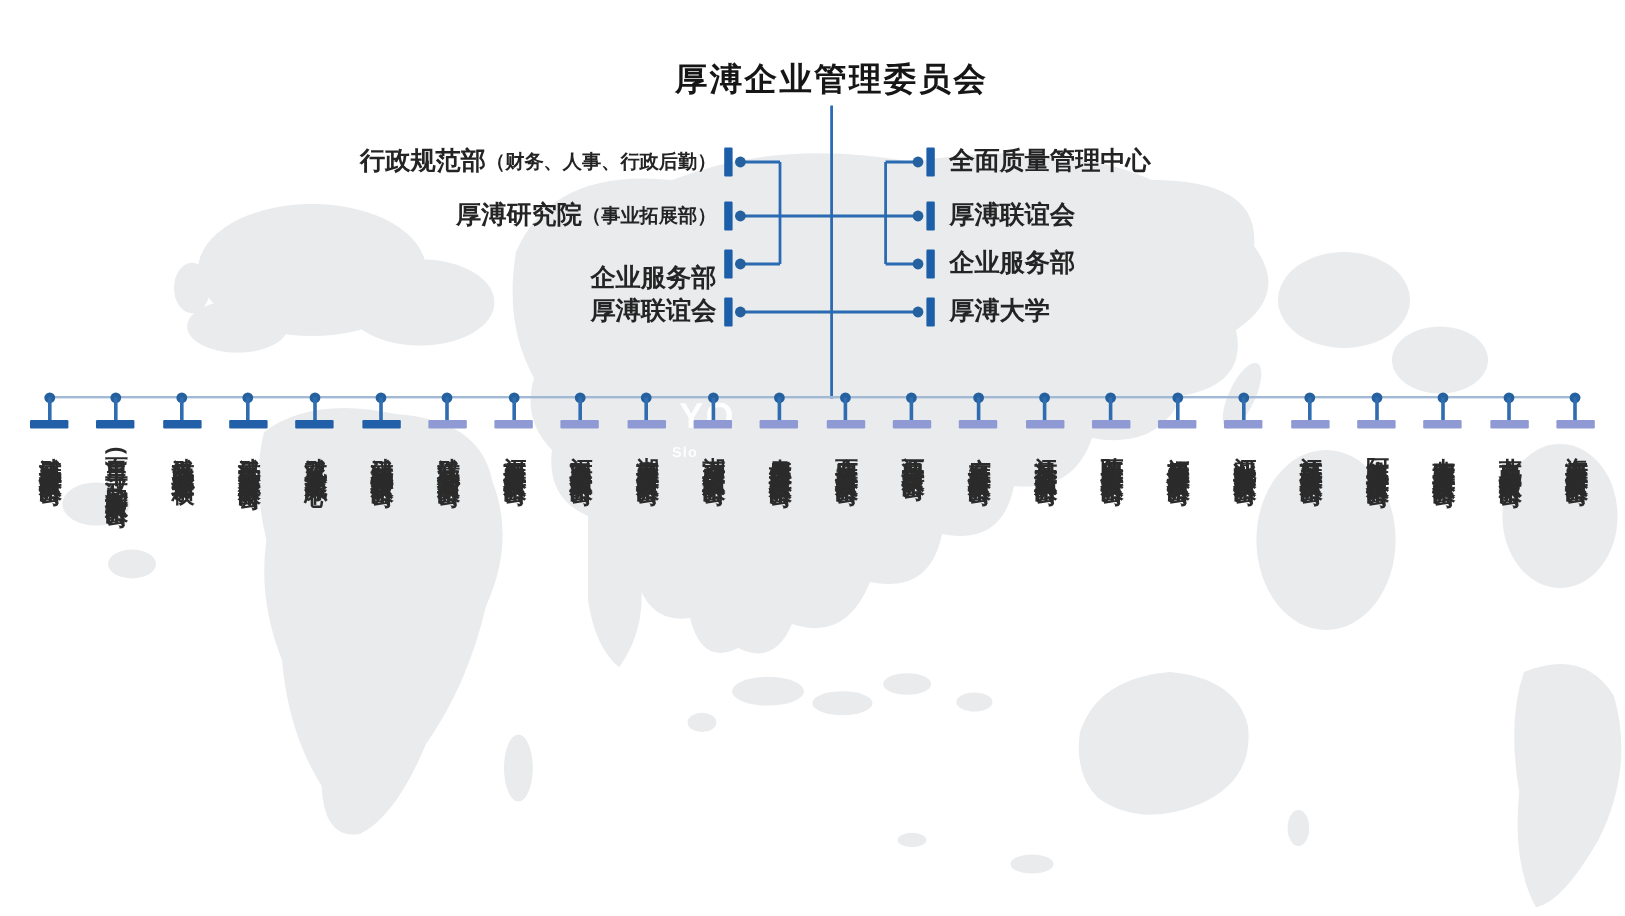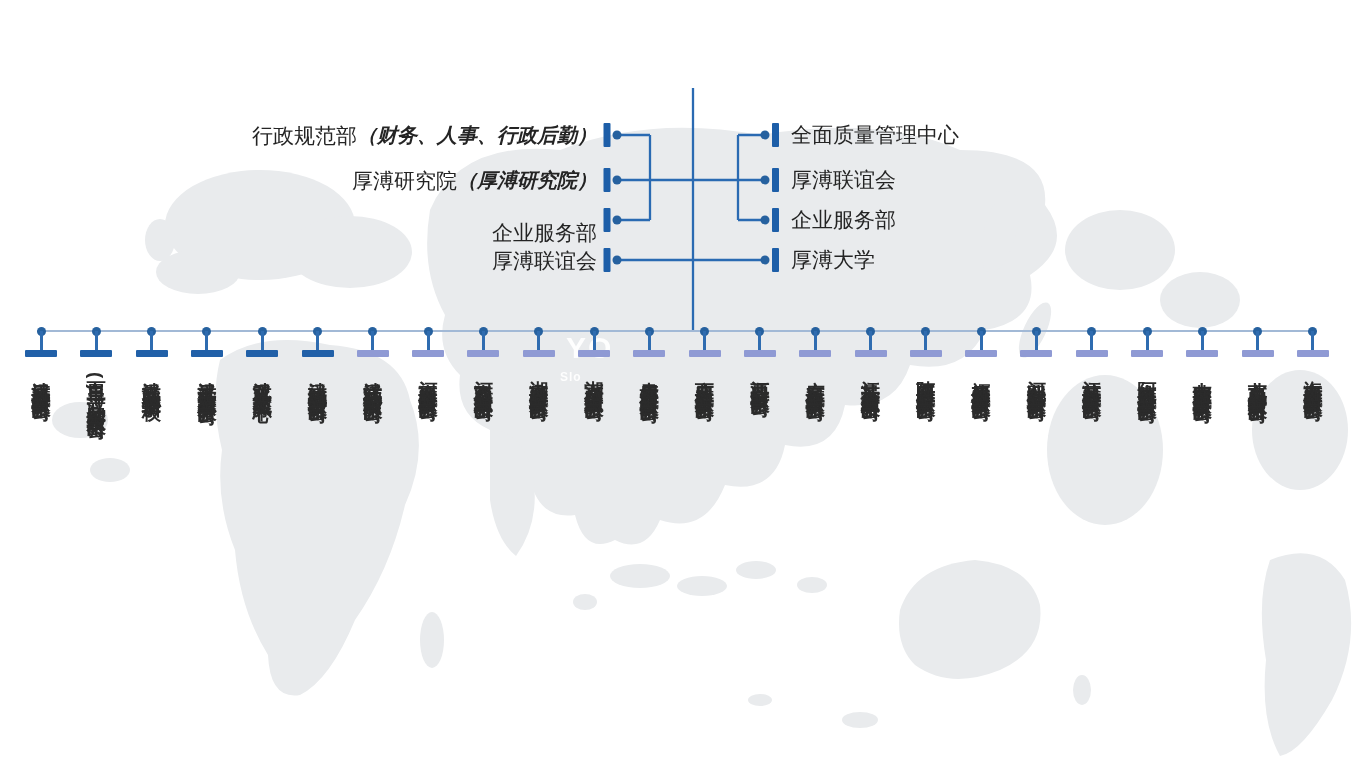--- a/index.html
+++ b/index.html
@@ -12,22 +12,22 @@
   .wm1{left:566px;top:331px;font-size:30px;}
   .wm2{left:560px;top:370px;font-size:12px;letter-spacing:1px;}
   .title{
     position:absolute;left:693px;top:48px;transform:translateX(-50%);
     margin:0;font-size:27px;font-weight:800;letter-spacing:2px;color:#161616;white-space:nowrap;
   }
   .connector-svg{position:absolute;left:0;top:0;width:1354px;height:763px;}
   .dept{position:absolute;height:28px;line-height:28px;white-space:nowrap;color:#242424;}
   .dept.left{right:757px;text-align:right;}
   .dept.right{left:791px;text-align:center;}
-  .dept-main{font-size:21px;font-weight:400;}
-  .dept-sub{font-size:20px;font-weight:800;vertical-align:1px;font-style:italic;}
+  .dept-main{font-size:21px;font-weight:700;}
+  .dept-sub{font-size:16px;font-weight:800;vertical-align:1px;}
   .bottom-line{position:absolute;left:37px;top:330px;width:1280px;height:2px;background:#a2b9d6;}
   .company{position:absolute;top:325px;width:0;}
   .c-dot{position:absolute;left:-4.5px;top:1.5px;width:9px;height:9px;border-radius:50%;background:#26619f;}
   .c-drop{position:absolute;left:-1.5px;top:6px;width:3px;height:20px;background:#2f6cb0;}
   .c-tick{position:absolute;left:-16px;top:25px;width:32px;height:7px;border-radius:1px;}
   .tick-dark{background:#2160a8;}
   .tick-light{background:#8f9ad4;}
   .c-name{
     position:absolute;top:41px;left:-11px;width:22px;
     writing-mode:vertical-rl;text-orientation:mixed;
@@ -68,20 +68,21 @@
       <ellipse cx="110" cy="470" rx="20" ry="12"></ellipse>
       <ellipse cx="480" cy="260" rx="24" ry="10"></ellipse>
       <ellipse cx="860" cy="720" rx="18" ry="8"></ellipse>
       <ellipse cx="760" cy="700" rx="12" ry="6"></ellipse>
     </g>
   </svg>
 
   <div class="wm wm1">YO</div>
   <div class="wm wm2">Slo</div>
 
+  <h1 class="title">厚溥企业管理委员会</h1>
 
   <svg class="connector-svg" viewBox="0 0 1354 763" aria-hidden="true">
     <g stroke="#2a6ab2" stroke-width="2.3" fill="none">
       <line x1="693" y1="88" x2="693" y2="332"></line>
       <path d="M617 135 H650 M650 135 V220 M617 220 H650"></path>
       <path d="M617 180 H765"></path>
       <path d="M617 260 H765"></path>
       <path d="M738 135 H765 M738 220 H765 M738 135 V220"></path>
     </g>
     <g fill="#26619f">
@@ -105,21 +106,21 @@
       <rect x="772" y="248" width="7" height="24" rx="1"></rect>
     </g>
   </svg>
 
   <div id="left-depts">
   <div class="dept left" style="top: 121px;">
     <span class="dept-main">行政规范部</span><span class="dept-sub">（财务、人事、行政后勤）</span>
   </div>
 
   <div class="dept left" style="top: 166px;">
-    <span class="dept-main">厚溥研究院</span><span class="dept-sub">（厚溥研究院）</span>
+    <span class="dept-main">厚溥研究院</span><span class="dept-sub">（事业拓展部）</span>
   </div>
 
   <div class="dept left" style="top: 218px;">
     <span class="dept-main">企业服务部</span><span class="dept-sub"></span>
   </div>
 
   <div class="dept left" style="top: 246px;">
     <span class="dept-main">厚溥联谊会</span><span class="dept-sub"></span>
   </div>
 </div>

